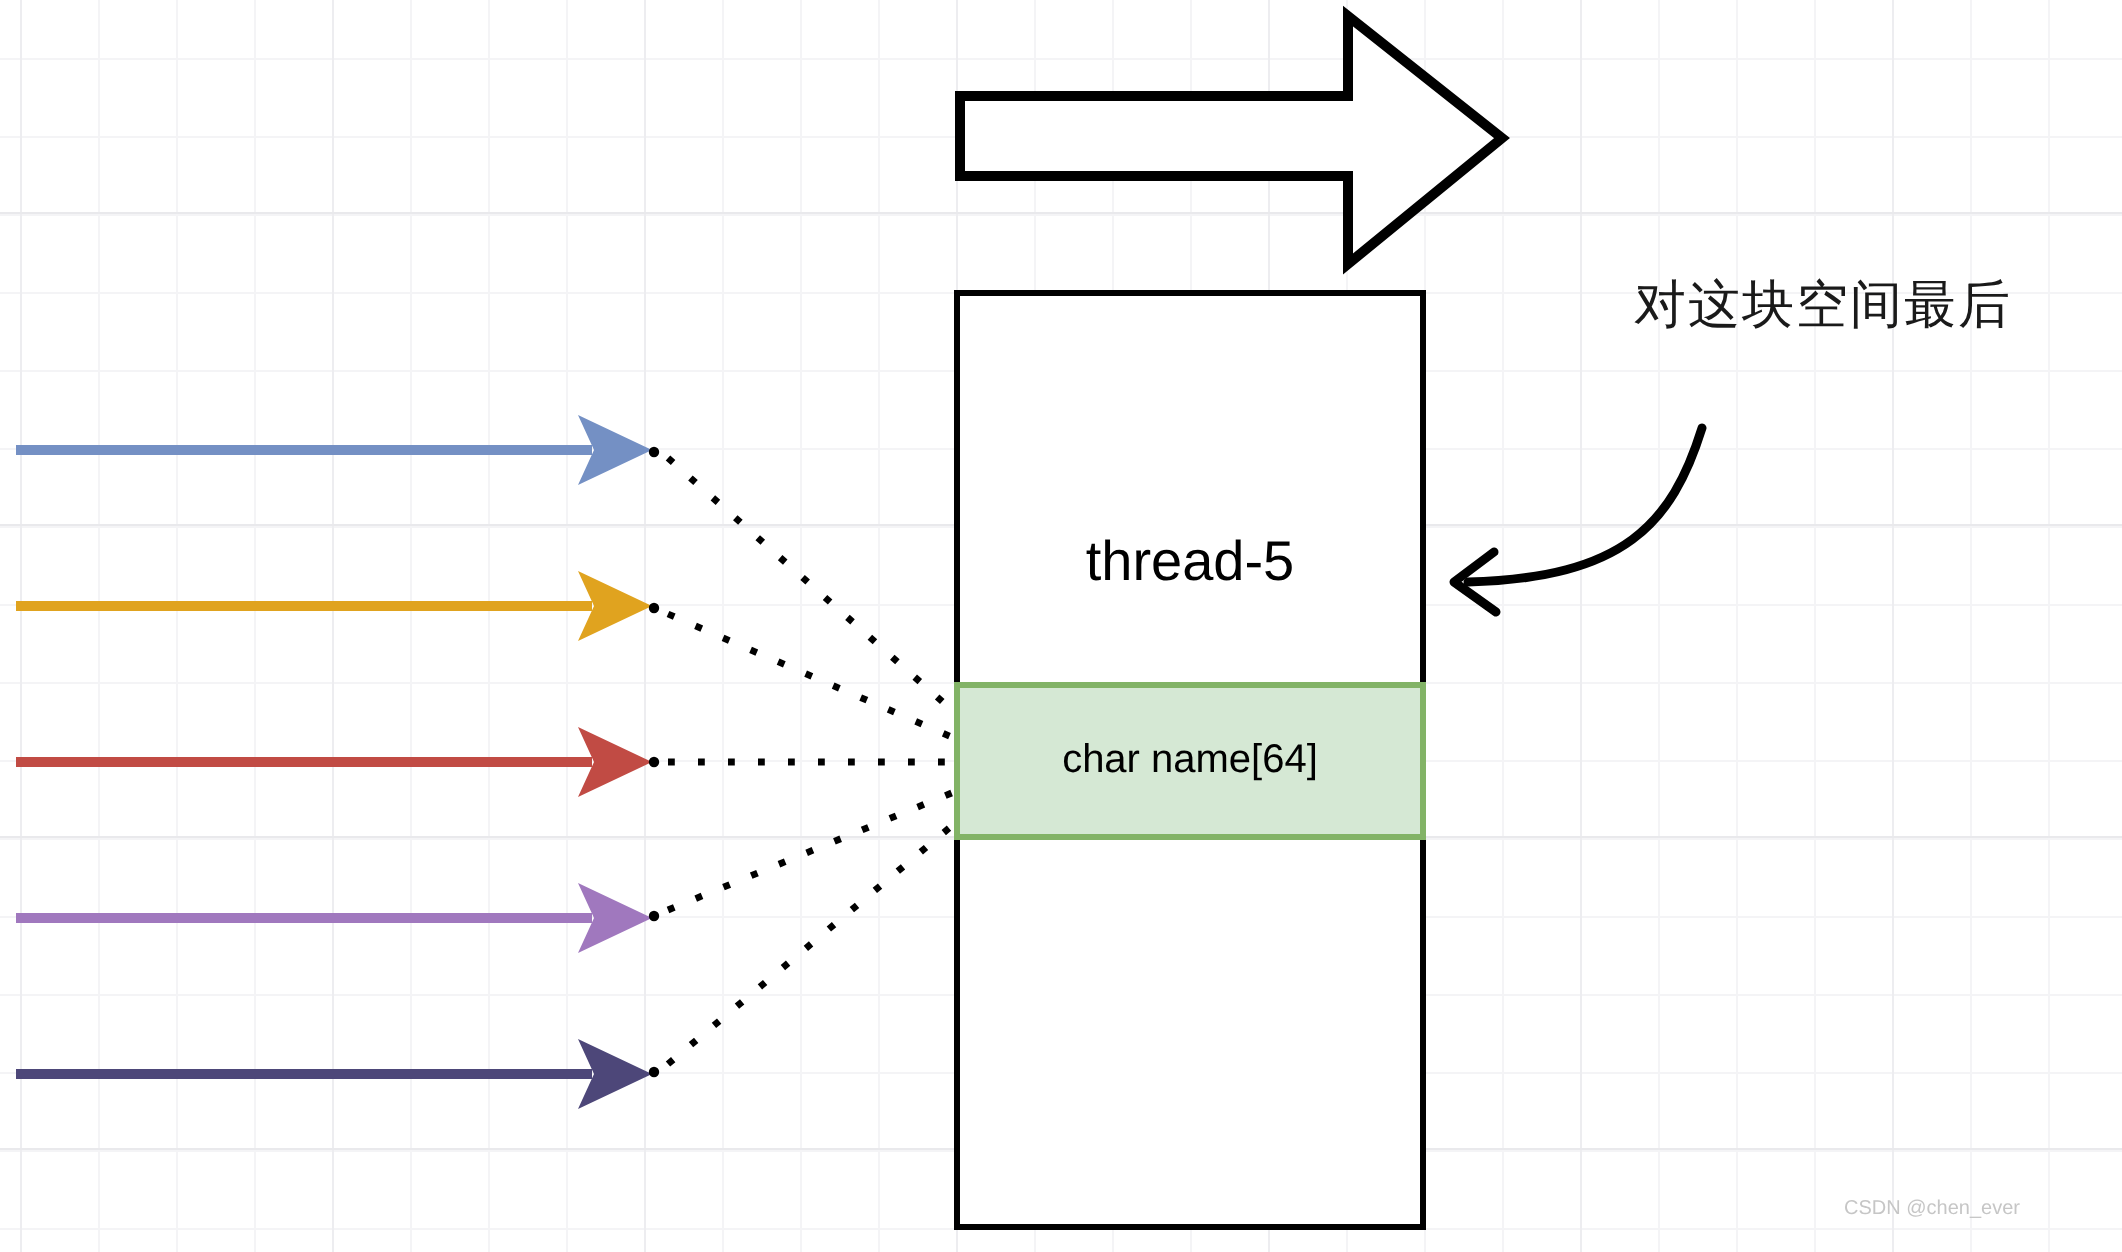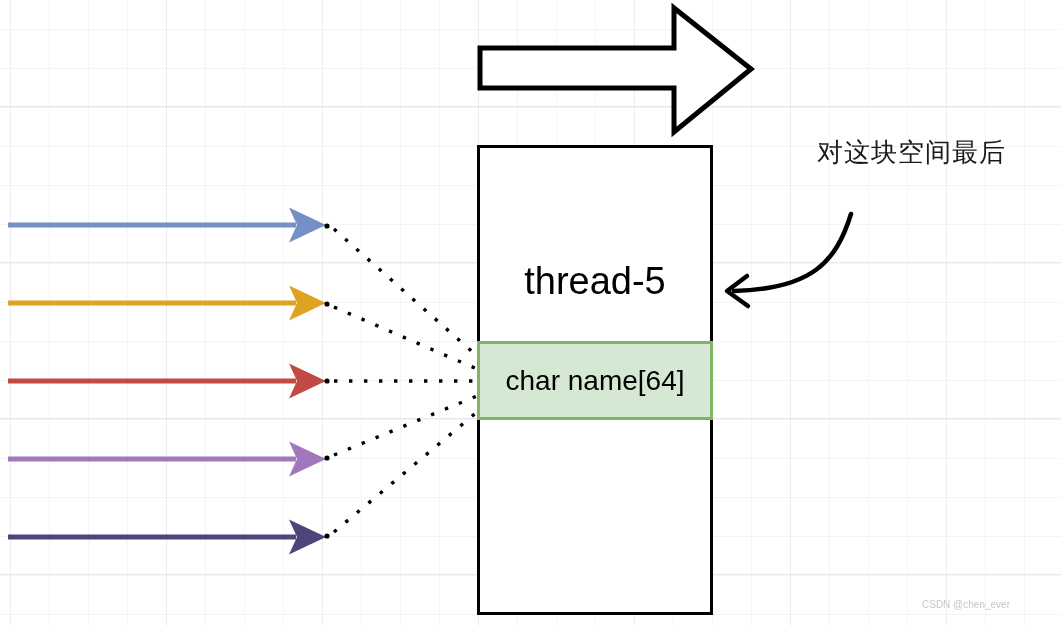--- a/index.html
+++ b/index.html
@@ -32,35 +32,35 @@
     width: 236px; height: 470px;
     box-sizing: border-box;
     border: 3px solid #000000;
     background: #ffffff;
   }
   .thread-title {
     position: absolute;
     left: 477px; top: 258px;
     width: 236px;
     text-align: center;
-    font-size: 38px;
+    font-size: 28px;
     color: #000000;
     line-height: 46px;
   }
   .shared-field {
     position: absolute;
     left: 477px; top: 341px;
     width: 236px; height: 79px;
     box-sizing: border-box;
     border: 3px solid #82b366;
     background: #d5e8d4;
     display: flex;
     align-items: center;
     justify-content: center;
-    font-size: 28px;
+    font-size: 20px;
     color: #000000;
   }
   .annotation {
     position: absolute;
     left: 817px; top: 124px;
     width: 250px;
     font-size: 26px;
     color: #1a1a1a;
     line-height: 57px;
     letter-spacing: 1px;

